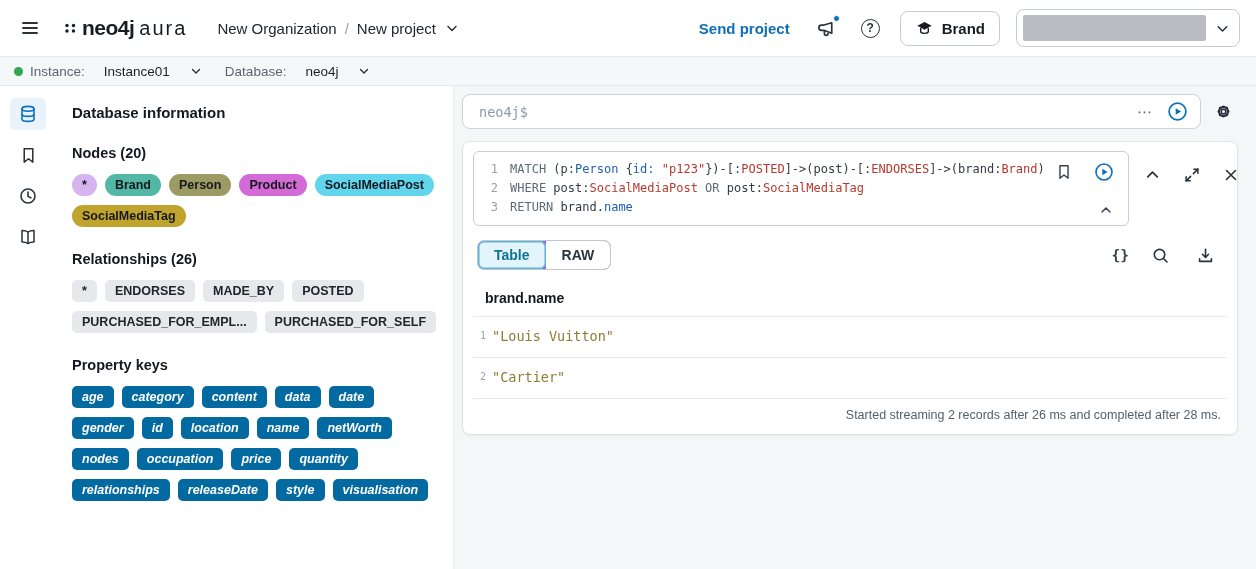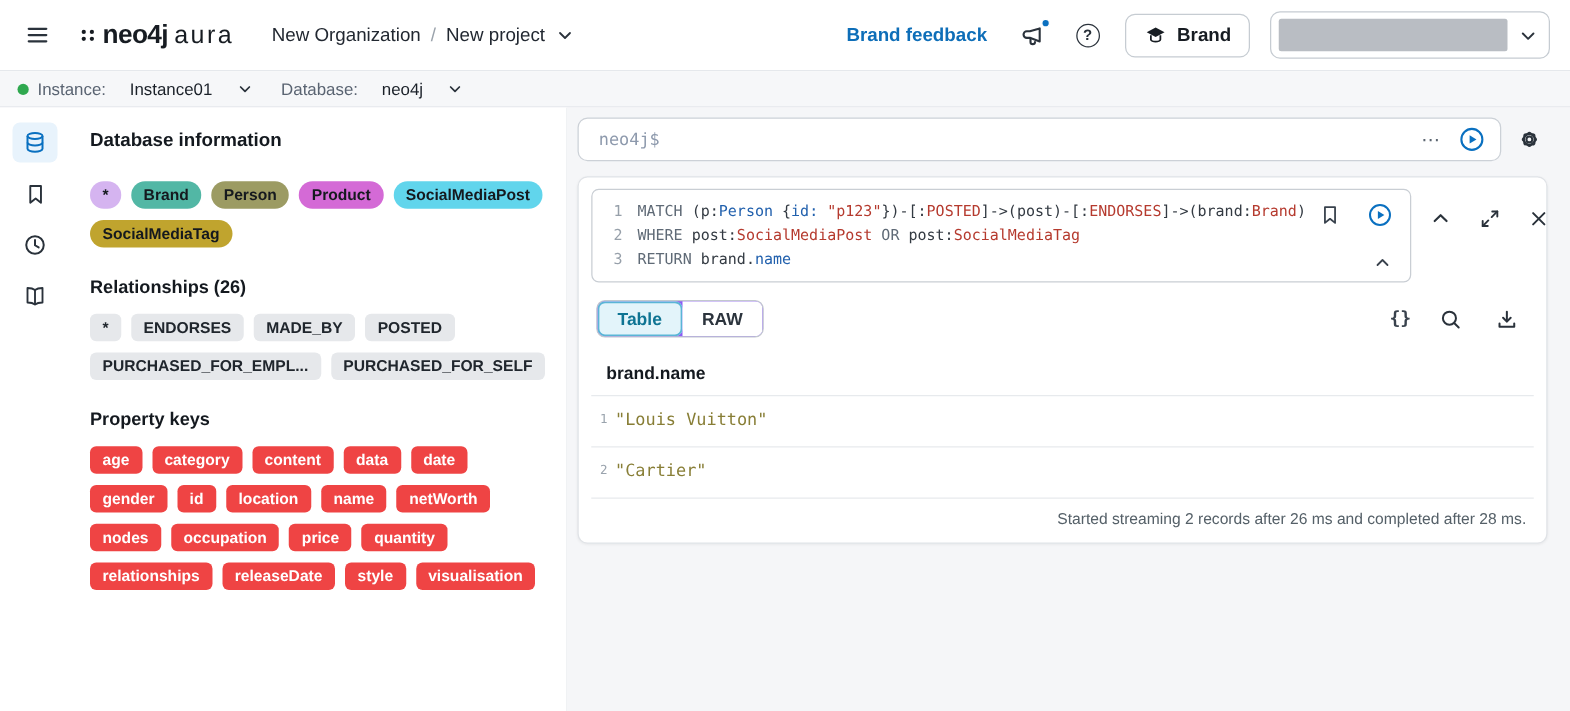--- a/index.html
+++ b/index.html
@@ -48,21 +48,21 @@
   .rail { width:56px; display:flex; flex-direction:column; align-items:center; padding-top:12px; gap:9px; background:#fff; }
   .rail-item { width:36px; height:32px; border-radius:6px; display:flex; align-items:center; justify-content:center; background:none; border:none; cursor:pointer; color:#2a323b; }
   .rail-item.active { background:#e8f3fc; color:var(--accent-blue); }
 
   .dbinfo { width:398px; padding:18px 16px 0 16px; border-right:1px solid #eceef1; overflow:hidden; background:#fff; }
   .dbinfo-title { font-size:15px; font-weight:700; margin:0 0 24px; color:#14191f; }
   .section-title { font-size:14.5px; font-weight:700; margin:24px 0 13px; color:#14191f; }
   .badges { display:flex; flex-wrap:wrap; gap:9px 8px; }
   .badge { font-size:12.5px; font-weight:700; padding:4px 10px; border-radius:13px; color:#15191e; cursor:pointer; white-space:nowrap; }
   .badge.rel { border-radius:5px; background:#e6e8eb; color:#20262d; }
-  .badge.prop { border-radius:5px; background:#ef4444; color:#fff; }
+  .badge.prop { border-radius:5px; background:#0369a1; color:#fff;font-style:italic; }
 
   .main { flex:1; background:#f5f6f8; padding:8px 18px 0 8px; display:flex; flex-direction:column; }
 
   .querybar-row { display:flex; align-items:center; gap:8px; }
   .querybar { flex:1; height:35px; background:#fff; border:1px solid #ccd1d7; border-radius:8px; display:flex; align-items:center; padding:0 8px 0 14px; }
   .query-input { flex:1; border:none; outline:none; background:transparent; font-family:"DejaVu Sans Mono", monospace; font-size:13.5px; color:#39424d; }
   .query-input::placeholder { color:#8d99ac; opacity:1; }
   .q-ellipsis { font-size:15px; color:#5b6570; letter-spacing:1px; padding:0 10px; background:none; border:none; cursor:pointer; }
 
   .result-card { margin-top:12px; background:#fff; border:1px solid #e0e3e7; border-radius:8px; box-shadow:0 1px 2px rgba(0,0,0,.05); padding:9px 10px 4px; display:flex; flex-direction:column; }
@@ -114,21 +114,21 @@
   </div>
   <nav class="breadcrumb">
     <span class="crumb">New Organization</span>
     <span class="crumb-sep">/</span>
     <span class="crumb">New project</span>
     <svg width="16" height="16" viewBox="0 0 20 20" fill="none" stroke="#2a323b" stroke-width="1.8" stroke-linecap="round" stroke-linejoin="round">
         <path d="M5 8l5 5 5-5"></path>
       </svg>
   </nav>
 
-  <button class="feedback push">Brand feedback</button>
+  <button class="feedback push">Send project</button>
 
   <button class="icon-btn bell-wrap">
     <svg width="21" height="21" viewBox="0 0 20 20" fill="none" stroke="currentColor" stroke-width="1.6" stroke-linecap="round" stroke-linejoin="round">
         <path d="M15 4.5v10l-7.5-2.8H5.2a2.5 2.5 0 0 1 0-5h2.3z"></path>
         <path d="M8 12.2v2.6a1.7 1.7 0 0 0 3.4 0"></path>
       </svg>
     <span class="notif-dot"></span>
   </button>
 
   <button class="icon-btn">
@@ -194,20 +194,21 @@
       <svg width="20" height="20" viewBox="0 0 20 20" fill="none" stroke="currentColor" stroke-width="1.5" stroke-linejoin="round">
           <path d="M10 5C8.5 3.8 6.5 3.4 4 3.4V15c2.5 0 4.5.4 6 1.6 1.5-1.2 3.5-1.6 6-1.6V3.4c-2.5 0-4.5.4-6 1.6z"></path>
           <path d="M10 5v11.6"></path>
         </svg>
     </button>
   </nav>
 
   <aside class="dbinfo">
     <h1 class="dbinfo-title">Database information</h1>
 
+    <div class="section-title">Nodes (20)</div>
     <div class="badges" id="node-badges">
         <span class="badge pill" style="background: rgb(213, 180, 240);">*</span>
         <span class="badge pill" style="background: rgb(82, 183, 165);">Brand</span>
         <span class="badge pill" style="background: rgb(156, 155, 99);">Person</span>
         <span class="badge pill" style="background: rgb(212, 106, 214);">Product</span>
         <span class="badge pill" style="background: rgb(97, 213, 236);">SocialMediaPost</span>
         <span class="badge pill" style="background: rgb(192, 164, 46);">SocialMediaTag</span>
       </div>
 
     <div class="section-title">Relationships (26)</div>

